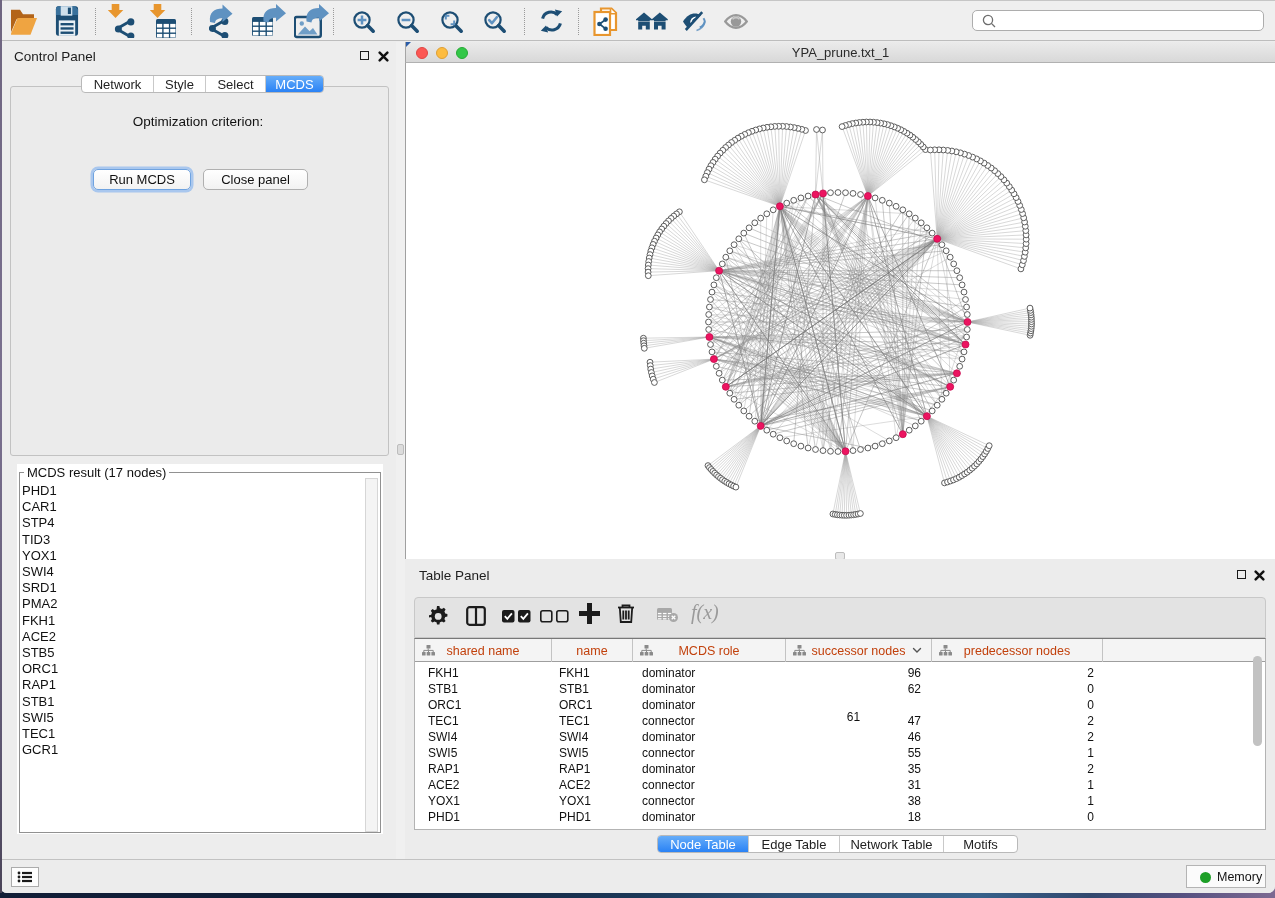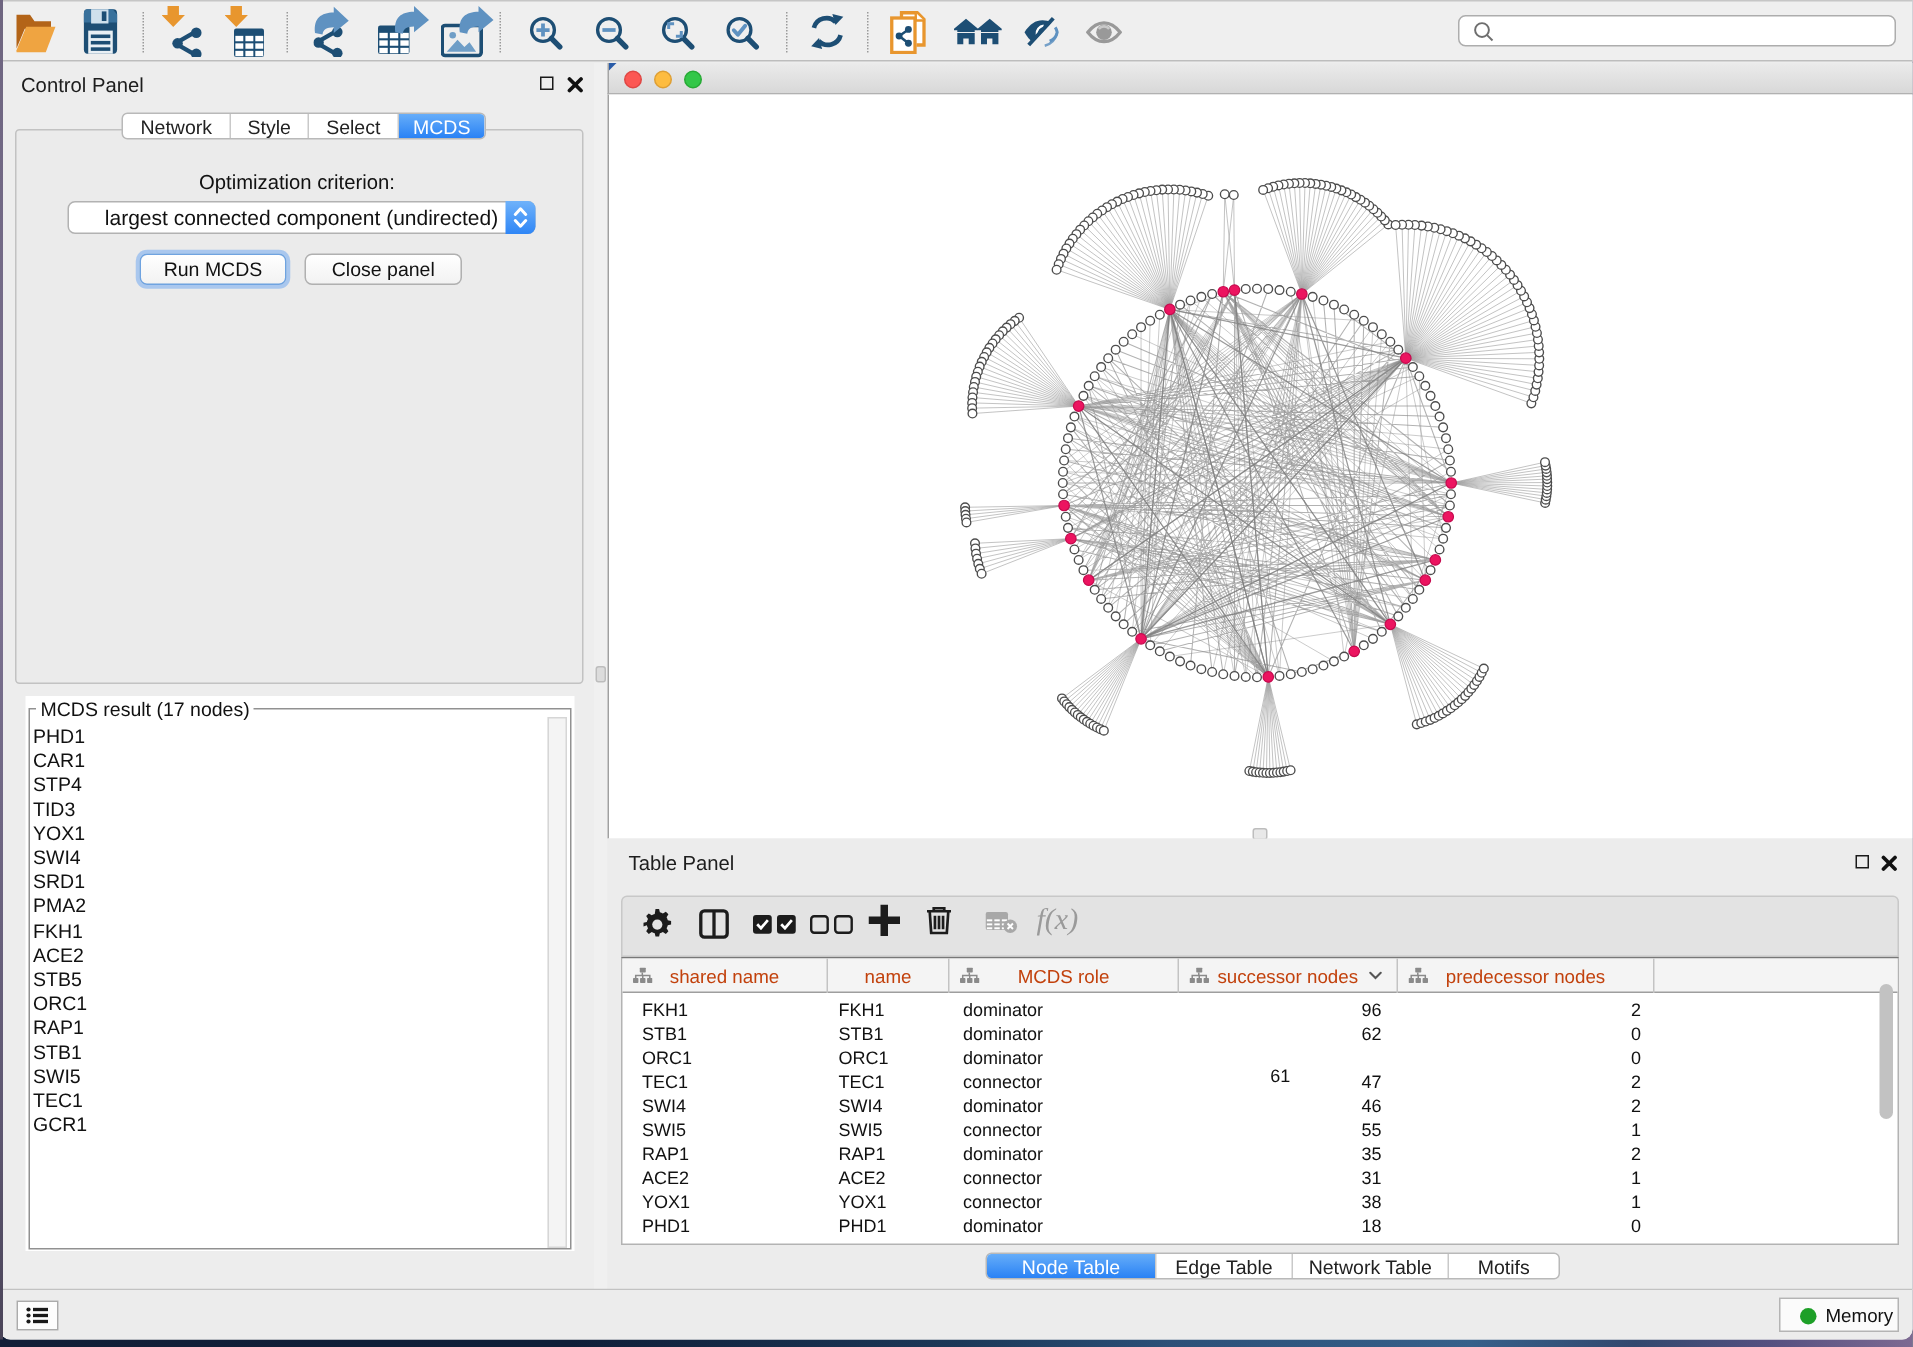--- a/index.html
+++ b/index.html
@@ -200,44 +200,39 @@
         <path d="M1.8 1.8L10.2 10.2M10.2 1.8L1.8 10.2" stroke="#111" stroke-width="2.7" stroke-linecap="round"></path>
       </svg>
 <div id="tabpane"></div>
 <div class="seg" style="left:81px;top:33px;width:243px;height:18px">
         <div style="width:71px">Network</div>
         <div style="width:52px">Style</div>
         <div style="width:60px">Select</div>
         <div style="width:58px" class="sel">MCDS</div>
       </div>
 <div class="abs" style="left:0;top:72px;width:396px;text-align:center;font-size:13.5px;color:#111">Optimization criterion:</div>
-<div id="combo">largest connected component (undirected)<div class="step">
-          <svg width="20" height="22" viewBox="0 0 20 22">
-            <path d="M6.5 9L10 5.2L13.5 9" fill="none" stroke="#fff" stroke-width="2" stroke-linecap="round" stroke-linejoin="round"></path>
-            <path d="M6.5 13L10 16.8L13.5 13" fill="none" stroke="#fff" stroke-width="2" stroke-linecap="round" stroke-linejoin="round"></path>
-          </svg>
-        </div></div>
 <div class="btn" style="left:93px;top:127px;width:98px;height:21px;line-height:19px;border-color:#6fa3e0;box-shadow:0 0 0 2.5px rgba(115,170,240,.55)">Run MCDS</div>
 <div class="btn" style="left:203px;top:127px;width:105px;height:21px;line-height:19px">Close panel</div>
 <div id="mcdsbox">
         <div id="mcdsborder"></div>
         <div id="mcdslabel">MCDS result (17 nodes)</div>
         <div id="mcdslist">PHD1<br>CAR1<br>STP4<br>TID3<br>YOX1<br>SWI4<br>SRD1<br>PMA2<br>FKH1<br>ACE2<br>STB5<br>ORC1<br>RAP1<br>STB1<br>SWI5<br>TEC1<br>GCR1</div>
         <div id="mcdsscroll"></div>
       </div>
 </div>
 <div id="vsplit">
       <div style="position:absolute;left:1px;top:402px;width:7px;height:11px;background:#dcdcdc;border:1px solid #bdbdbd;border-radius:2px"></div>
     </div>
 <div id="netframe">
 <div id="nettitle">
 <div style="position:absolute;left:0;top:0;width:0;height:0;border-top:5px solid #2a5ca8;border-right:5px solid transparent"></div>
 <div class="light" style="left:10px;background:#fc5753;border:0.5px solid #df4744"></div>
 <div class="light" style="left:30px;background:#fdbc40;border:0.5px solid #de9f34"></div>
 <div class="light" style="left:50px;background:#33c748;border:0.5px solid #27aa35"></div>
+<div style="position:absolute;width:100%;top:3px;text-align:center;font-size:13px;color:#2a2a2a">YPA_prune.txt_1</div>
 </div>
 <div id="netcanvas">
         <svg width="869" height="496" viewBox="0 0 869 496">
           <path d="M373.9 143.3L399.5 67.5 M373.9 143.3L395.8 66.3 M373.9 143.3L392.0 65.4 M373.9 143.3L388.2 64.6 M373.9 143.3L384.4 64.0 M373.9 143.3L380.5 63.5 M373.9 143.3L376.6 63.3 M373.9 143.3L372.7 63.3 M373.9 143.3L368.8 63.4 M373.9 143.3L364.9 63.8 M373.9 143.3L361.0 64.3 M373.9 143.3L357.2 65.0 M373.9 143.3L353.4 65.9 M373.9 143.3L349.7 67.0 M373.9 143.3L346.0 68.3 M373.9 143.3L342.4 69.7 M373.9 143.3L338.8 71.4 M373.9 143.3L335.3 73.2 M373.9 143.3L332.0 75.1 M373.9 143.3L328.7 77.3 M373.9 143.3L325.5 79.5 M373.9 143.3L322.5 82.0 M373.9 143.3L319.6 84.5 M373.9 143.3L316.8 87.3 M373.9 143.3L314.1 90.1 M373.9 143.3L311.6 93.1 M373.9 143.3L309.2 96.2 M373.9 143.3L307.0 99.4 M373.9 143.3L304.9 102.7 M373.9 143.3L303.0 106.1 M373.9 143.3L301.3 109.6 M373.9 143.3L299.8 113.2 M373.9 143.3L298.4 116.8 M461.9 133.0L519.5 86.6 M461.9 133.0L517.2 83.9 M461.9 133.0L514.8 81.3 M461.9 133.0L512.3 78.8 M461.9 133.0L509.6 76.5 M461.9 133.0L506.8 74.2 M461.9 133.0L504.0 72.1 M461.9 133.0L501.0 70.2 M461.9 133.0L497.9 68.4 M461.9 133.0L494.8 66.7 M461.9 133.0L491.6 65.2 M461.9 133.0L488.3 63.9 M461.9 133.0L484.9 62.7 M461.9 133.0L481.5 61.6 M461.9 133.0L478.1 60.8 M461.9 133.0L474.6 60.1 M461.9 133.0L471.1 59.6 M461.9 133.0L467.5 59.2 M461.9 133.0L464.0 59.0 M461.9 133.0L460.4 59.0 M461.9 133.0L456.9 59.2 M461.9 133.0L453.3 59.5 M461.9 133.0L449.8 60.0 M461.9 133.0L446.3 60.6 M461.9 133.0L442.8 61.5 M461.9 133.0L439.4 62.5 M461.9 133.0L436.1 63.6 M531.2 175.8L614.9 205.9 M531.2 175.8L616.3 201.8 M531.2 175.8L617.5 197.6 M531.2 175.8L618.4 193.4 M531.2 175.8L619.2 189.2 M531.2 175.8L619.7 184.9 M531.2 175.8L620.1 180.6 M531.2 175.8L620.2 176.2 M531.2 175.8L620.1 171.9 M531.2 175.8L619.8 167.6 M531.2 175.8L619.3 163.3 M531.2 175.8L618.6 159.0 M531.2 175.8L617.7 154.8 M531.2 175.8L616.6 150.6 M531.2 175.8L615.3 146.5 M531.2 175.8L613.7 142.4 M531.2 175.8L612.0 138.5 M531.2 175.8L610.1 134.6 M531.2 175.8L608.0 130.8 M531.2 175.8L605.7 127.1 M531.2 175.8L603.3 123.6 M531.2 175.8L600.7 120.1 M531.2 175.8L597.9 116.8 M531.2 175.8L594.9 113.6 M531.2 175.8L591.8 110.6 M531.2 175.8L588.6 107.7 M531.2 175.8L585.2 105.0 M531.2 175.8L581.7 102.5 M531.2 175.8L578.1 100.1 M531.2 175.8L574.4 97.9 M531.2 175.8L570.6 95.9 M531.2 175.8L566.6 94.1 M531.2 175.8L562.6 92.5 M531.2 175.8L558.5 91.1 M531.2 175.8L554.4 89.8 M531.2 175.8L550.2 88.8 M531.2 175.8L545.9 88.0 M531.2 175.8L541.7 87.4 M531.2 175.8L537.3 87.0 M531.2 175.8L533.0 86.8 M531.2 175.8L528.7 86.8 M531.2 175.8L524.4 87.0 M561.5 259.0L624.1 272.3 M561.5 259.0L624.5 270.1 M561.5 259.0L624.9 267.8 M561.5 259.0L625.2 265.6 M561.5 259.0L625.4 263.3 M561.5 259.0L625.5 261.0 M561.5 259.0L625.5 258.7 M561.5 259.0L625.4 256.4 M561.5 259.0L625.3 254.2 M561.5 259.0L625.1 251.9 M561.5 259.0L624.8 249.6 M561.5 259.0L624.4 247.4 M561.5 259.0L624.0 245.1 M520.9 353.2L538.5 419.9 M520.9 353.2L541.5 419.0 M520.9 353.2L544.5 418.0 M520.9 353.2L547.5 416.9 M520.9 353.2L550.4 415.6 M520.9 353.2L553.2 414.2 M520.9 353.2L555.9 412.6 M520.9 353.2L558.6 410.9 M520.9 353.2L561.2 409.2 M520.9 353.2L563.8 407.2 M520.9 353.2L566.2 405.2 M520.9 353.2L568.5 403.1 M520.9 353.2L570.8 400.9 M520.9 353.2L572.9 398.5 M520.9 353.2L574.9 396.1 M520.9 353.2L576.8 393.6 M520.9 353.2L578.6 391.0 M520.9 353.2L580.3 388.3 M520.9 353.2L581.8 385.5 M520.9 353.2L583.2 382.7 M439.5 388.3L426.9 451.0 M439.5 388.3L429.2 451.4 M439.5 388.3L431.4 451.8 M439.5 388.3L433.7 452.0 M439.5 388.3L436.0 452.2 M439.5 388.3L438.3 452.3 M439.5 388.3L440.6 452.3 M439.5 388.3L443.0 452.2 M439.5 388.3L445.3 452.0 M439.5 388.3L447.6 451.8 M439.5 388.3L449.8 451.4 M439.5 388.3L452.1 451.0 M439.5 388.3L454.4 450.5 M354.7 362.9L302.0 402.6 M354.7 362.9L303.5 404.6 M354.7 362.9L305.2 406.5 M354.7 362.9L306.9 408.4 M354.7 362.9L308.7 410.2 M354.7 362.9L310.6 412.0 M354.7 362.9L312.5 413.6 M354.7 362.9L314.5 415.2 M354.7 362.9L316.5 416.7 M354.7 362.9L318.7 418.2 M354.7 362.9L320.8 419.5 M354.7 362.9L323.0 420.8 M354.7 362.9L325.3 422.0 M354.7 362.9L327.6 423.1 M354.7 362.9L329.9 424.1 M307.9 296.1L244.0 299.2 M307.9 296.1L244.3 302.6 M307.9 296.1L244.7 306.1 M307.9 296.1L245.4 309.5 M307.9 296.1L246.2 312.9 M307.9 296.1L247.2 316.2 M307.9 296.1L248.4 319.5 M303.4 274.0L237.4 275.2 M303.4 274.0L237.5 277.7 M303.4 274.0L237.7 280.2 M303.4 274.0L238.0 282.8 M303.4 274.0L238.3 285.3 M313.1 207.7L273.4 148.8 M313.1 207.7L270.5 150.9 M313.1 207.7L267.7 153.1 M313.1 207.7L265.1 155.4 M313.1 207.7L262.5 157.9 M313.1 207.7L260.1 160.5 M313.1 207.7L257.8 163.2 M313.1 207.7L255.7 166.0 M313.1 207.7L253.6 168.9 M313.1 207.7L251.8 171.9 M313.1 207.7L250.1 175.0 M313.1 207.7L248.5 178.2 M313.1 207.7L247.1 181.4 M313.1 207.7L245.9 184.8 M313.1 207.7L244.8 188.1 M313.1 207.7L244.0 191.6 M313.1 207.7L243.2 195.0 M313.1 207.7L242.7 198.5 M313.1 207.7L242.3 202.0 M313.1 207.7L242.1 205.6 M313.1 207.7L242.1 209.1 M313.1 207.7L242.3 212.7 M409.5 131.5L410.5 66.5 M417.0 130.4L410.5 66.5 M409.5 131.5L416.5 67.0 M417.0 130.4L416.5 67.0" fill="none" stroke="#a3a3a3" stroke-width="0.6" stroke-opacity="0.72"></path>
           <path d="M439.5 388.3L319.8 194.2 M559.5 281.5L394.9 134.9 M354.7 362.9L354.7 155.1 M354.7 362.9L561.5 259.0 M544.2 323.8L310.3 214.7 M531.2 175.8L302.7 266.5 M373.9 143.3L337.8 347.9 M409.5 131.5L540.2 330.2 M417.0 130.4L432.0 388.5 M520.9 353.2L373.9 374.7 M409.5 131.5L561.5 259.0 M409.5 131.5L561.3 266.5 M303.4 274.0L556.1 296.1 M520.9 353.2L310.3 214.7 M313.1 207.7L558.0 229.1 M439.5 388.3L306.0 229.1 M461.9 133.0L490.1 374.7 M373.9 143.3L424.5 388.3 M373.9 143.3L447.0 387.6 M496.8 371.2L515.2 159.8 M439.5 388.3L323.8 187.8 M439.5 388.3L328.1 181.7 M461.9 133.0L348.8 358.2 M496.8 371.2L469.1 134.9 M319.8 323.8L387.7 137.3 M531.2 175.8L306.0 288.9 M544.2 323.8L307.9 221.9 M559.5 281.5L310.3 214.7 M373.9 143.3L535.9 336.3 M417.0 130.4L447.0 387.6 M354.7 362.9L360.8 150.8 M520.9 353.2L304.5 281.5 M417.0 130.4L307.9 296.1 M417.0 130.4L313.1 310.3 M313.1 207.7L560.6 274.0 M439.5 388.3L316.3 200.9 M520.9 353.2L316.3 200.9 M520.9 353.2L307.9 296.1 M319.8 323.8L559.5 281.5 M561.5 259.0L328.1 181.7 M373.9 143.3L417.0 387.6 M559.5 281.5L387.7 137.3 M303.4 274.0L432.0 388.5 M531.2 175.8L304.5 281.5 M461.9 133.0L303.4 244.0 M531.2 175.8L316.3 317.1 M520.9 353.2L323.8 187.8 M561.5 259.0L323.8 187.8 M373.9 143.3L503.2 150.8 M531.2 175.8L328.1 336.3 M561.5 259.0L348.8 159.8 M461.9 133.0L319.8 323.8 M373.9 143.3L520.9 353.2 M373.9 143.3L332.8 342.2 M373.9 143.3L360.8 367.2 M550.9 310.3L302.5 259.0 M417.0 130.4L310.3 303.3 M373.9 143.3L550.9 310.3 M354.7 362.9L561.3 266.5 M461.9 133.0L409.5 386.5 M409.5 131.5L558.0 288.9 M313.1 207.7L556.1 296.1 M373.9 143.3L544.2 323.8 M531.2 175.8L348.8 358.2 M307.9 296.1L535.9 181.7 M307.9 296.1L535.9 336.3 M313.1 207.7L561.3 266.5 M561.5 259.0L319.8 194.2 M561.5 259.0L316.3 200.9 M319.8 323.8L380.7 140.1 M354.7 362.9L520.9 164.8 M307.9 296.1L531.2 342.2 M439.5 388.3L313.1 207.7 M354.7 362.9L509.3 155.1 M439.5 388.3L303.4 244.0 M531.2 175.8L535.9 336.3 M531.2 175.8L490.1 374.7 M373.9 143.3L348.8 358.2 M319.8 323.8L439.5 388.3 M303.4 274.0L515.2 358.2 M544.2 323.8L316.3 200.9 M531.2 175.8L310.3 303.3 M496.8 371.2L509.3 155.1 M531.2 175.8L360.8 367.2 M373.9 143.3L553.7 303.3 M461.9 133.0L302.7 251.5 M531.2 175.8L556.1 296.1 M544.2 323.8L540.2 187.8 M439.5 388.3L304.5 281.5 M461.9 133.0L424.5 388.3 M531.2 175.8L367.2 371.2 M561.5 259.0L302.7 251.5 M319.8 323.8L394.9 134.9 M373.9 143.3L424.5 129.7 M461.9 133.0L402.1 385.0 M354.7 362.9L561.3 251.5 M409.5 131.5L531.2 342.2 M461.9 133.0L302.5 259.0 M561.5 259.0L303.4 244.0 M531.2 175.8L313.1 310.3 M496.8 371.2L461.9 133.0 M303.4 274.0L483.3 377.9 M461.9 133.0L332.8 342.2 M439.5 388.3L302.7 266.5 M461.9 133.0L303.4 274.0 M531.2 175.8L302.5 259.0 M307.9 296.1L540.2 187.8 M319.8 323.8L544.2 194.2 M461.9 133.0L316.3 317.1 M559.5 281.5L316.3 200.9 M303.4 274.0L509.3 362.9 M561.5 259.0L535.9 336.3 M439.5 388.3L302.5 259.0 M313.1 207.7L520.9 164.8 M550.9 310.3L302.7 251.5 M373.9 143.3L556.1 296.1 M313.1 207.7L559.5 236.5 M531.2 175.8L307.9 296.1 M373.9 143.3L328.1 336.3 M354.7 362.9L515.2 159.8 M496.8 371.2L454.5 131.5 M520.9 353.2L313.1 207.7 M354.7 362.9L387.7 137.3 M461.9 133.0L447.0 387.6 M439.5 388.3L373.9 143.3 M354.7 362.9L367.2 146.8 M417.0 130.4L424.5 388.3 M354.7 362.9L559.5 236.5" fill="none" stroke="#949494" stroke-width="0.65" stroke-opacity="0.5"></path>
           <path d="M461.9 133.0L439.5 388.3 M303.4 274.0L520.9 353.2 M409.5 131.5L526.2 347.9 M559.5 281.5L380.7 140.1 M544.2 323.8L313.1 207.7 M559.5 281.5L402.1 133.0 M439.5 388.3L332.8 175.8 M307.9 296.1L526.2 170.1 M531.2 175.8L337.8 347.9 M417.0 130.4L319.8 323.8 M496.8 371.2L417.0 130.4 M313.1 207.7L558.0 288.9 M354.7 362.9L439.5 129.7 M496.8 371.2L454.5 386.5 M439.5 388.3L310.3 214.7 M417.0 130.4L417.0 387.6 M520.9 353.2L332.8 175.8 M550.9 310.3L303.4 244.0 M520.9 353.2L306.0 288.9 M409.5 131.5L535.9 336.3 M544.2 323.8L354.7 362.9 M373.9 143.3L409.5 386.5 M550.9 310.3L302.7 266.5 M373.9 143.3L439.5 388.3 M373.9 143.3L432.0 388.5 M313.1 207.7L560.6 244.0 M496.8 371.2L476.3 137.3 M373.9 143.3L354.7 362.9 M461.9 133.0L302.7 266.5 M531.2 175.8L332.8 342.2 M307.9 296.1L531.2 175.8 M354.7 362.9L526.2 170.1 M373.9 143.3L547.7 317.1 M550.9 310.3L316.3 317.1 M531.2 175.8L354.7 362.9 M520.9 353.2L306.0 229.1 M439.5 388.3L307.9 221.9 M354.7 362.9L560.6 274.0 M544.2 323.8L367.2 371.2 M409.5 131.5L387.7 380.7 M531.2 175.8L483.3 140.1 M313.1 207.7L544.2 323.8 M417.0 130.4L316.3 317.1 M496.8 371.2L483.3 140.1 M439.5 388.3L303.4 274.0 M496.8 371.2L503.2 150.8 M531.2 175.8L323.8 330.2 M319.8 323.8L561.3 266.5 M373.9 143.3L526.2 170.1 M550.9 310.3L515.2 358.2 M417.0 130.4L439.5 388.3 M550.9 310.3L328.1 336.3 M307.9 296.1L515.2 358.2 M373.9 143.3L531.2 342.2 M559.5 281.5L323.8 187.8 M319.8 323.8L560.6 274.0 M559.5 281.5L409.5 131.5 M531.2 175.8L319.8 323.8 M319.8 323.8L402.1 133.0 M531.2 175.8L303.4 274.0 M303.4 274.0L560.6 274.0 M313.1 207.7L540.2 187.8 M303.4 274.0L561.3 266.5 M354.7 362.9L373.9 143.3 M409.5 131.5L520.9 353.2 M439.5 388.3L531.2 175.8 M313.1 207.7L526.2 170.1 M373.9 143.3L540.2 330.2 M520.9 353.2L328.1 181.7 M461.9 133.0L313.1 310.3 M544.2 323.8L348.8 358.2 M559.5 281.5L313.1 207.7 M354.7 362.9L319.8 194.2 M561.5 259.0L306.0 229.1 M561.5 259.0L304.5 236.5 M313.1 207.7L553.7 214.7 M520.9 353.2L307.9 221.9 M561.5 259.0L343.1 164.8 M439.5 388.3L302.7 251.5 M354.7 362.9L560.6 244.0 M409.5 131.5L535.9 181.7 M496.8 371.2L520.9 164.8 M409.5 131.5L561.3 251.5 M409.5 131.5L515.2 358.2 M373.9 143.3L343.1 353.2 M354.7 362.9L380.7 140.1 M373.9 143.3L454.5 386.5 M550.9 310.3L319.8 323.8 M550.9 310.3L306.0 288.9 M303.4 274.0L526.2 347.9 M461.9 133.0L432.0 388.5 M531.2 175.8L561.5 259.0 M313.1 207.7L535.9 181.7 M307.9 296.1L540.2 330.2 M561.5 259.0L337.8 170.1 M520.9 353.2L310.3 303.3 M354.7 362.9L496.8 146.8 M303.4 274.0L531.2 342.2 M544.2 323.8L360.8 367.2 M520.9 353.2L319.8 194.2 M354.7 362.9L503.2 150.8 M461.9 133.0L304.5 281.5 M409.5 131.5L559.5 281.5 M461.9 133.0L323.8 330.2 M409.5 131.5L560.6 274.0 M313.1 207.7L550.9 207.7 M496.8 371.2L496.8 146.8 M303.4 274.0L559.5 281.5 M307.9 296.1L402.1 133.0 M561.5 259.0L302.5 259.0 M550.9 310.3L323.8 330.2 M439.5 388.3L337.8 170.1 M313.1 207.7L556.1 221.9 M313.1 207.7L531.2 175.8 M439.5 388.3L304.5 236.5 M307.9 296.1L544.2 323.8 M520.9 353.2L303.4 274.0 M313.1 207.7L559.5 281.5 M303.4 274.0L558.0 288.9 M461.9 133.0L417.0 387.6 M373.9 143.3L402.1 385.0 M461.9 133.0L328.1 336.3 M561.5 259.0L332.8 175.8 M531.2 175.8L343.1 353.2 M354.7 362.9L461.9 385.0 M373.9 143.3L323.8 330.2 M319.8 323.8L561.5 259.0 M559.5 281.5L319.8 194.2" fill="none" stroke="#888888" stroke-width="0.7" stroke-opacity="0.65"></path>
           <path d="M373.9 143.3L531.2 175.8 M373.9 143.3L520.9 353.2 M373.9 143.3L439.5 388.3 M373.9 143.3L354.7 362.9 M461.9 133.0L354.7 362.9 M461.9 133.0L520.9 353.2 M531.2 175.8L354.7 362.9 M531.2 175.8L319.8 323.8 M417.0 130.4L439.5 388.3 M409.5 131.5L354.7 362.9 M561.5 259.0L354.7 362.9 M561.5 259.0L373.9 143.3 M559.5 281.5L354.7 362.9 M520.9 353.2L313.1 207.7 M439.5 388.3L313.1 207.7 M354.7 362.9L313.1 207.7 M319.8 323.8L531.2 175.8 M496.8 371.2L373.9 143.3 M550.9 310.3L354.7 362.9 M544.2 323.8L461.9 133.0" fill="none" stroke="#7a7a7a" stroke-width="0.85" stroke-opacity="0.75"></path>
           <g fill="#fff" stroke="#4d4d4d" stroke-width="0.9">
             <circle cx="561.3" cy="251.5" r="2.9"></circle>
             <circle cx="560.6" cy="244.0" r="2.9"></circle>
@@ -720,21 +715,21 @@
           <div class="cell" style="left:517px;top:128px;width:162px;text-align:right">1</div>
           <div class="cell" style="left:13px;top:144px">PHD1</div>
           <div class="cell" style="left:144px;top:144px">PHD1</div>
           <div class="cell" style="left:227px;top:144px">dominator</div>
           <div class="cell" style="left:371px;top:144px;width:135px;text-align:right">18</div>
           <div class="cell" style="left:517px;top:144px;width:162px;text-align:right">0</div>
         </div>
 <div style="position:absolute;right:3px;top:17px;width:9px;height:90px;background:#c2c2c2;border-radius:5px"></div>
 </div>
 <div class="seg" id="btabs" style="height:18px">
-        <div style="width:112px" class="sel">Node Table</div>
+        <div style="width:90px" class="sel">Node Table</div>
         <div style="width:91px">Edge Table</div>
         <div style="width:104px">Network Table</div>
         <div style="width:74px">Motifs</div>
       </div>
 </div>
 <div id="statusbar">
 <div class="abs" style="left:11px;top:7px;width:28px;height:20px;background:#fdfdfd;border:1px solid #ababab">
         <svg width="16" height="14" style="position:absolute;left:5px;top:2px" viewBox="0 0 16 14">
           <g fill="#1a1a1a">
             <circle cx="2" cy="3" r="1.4"></circle>

